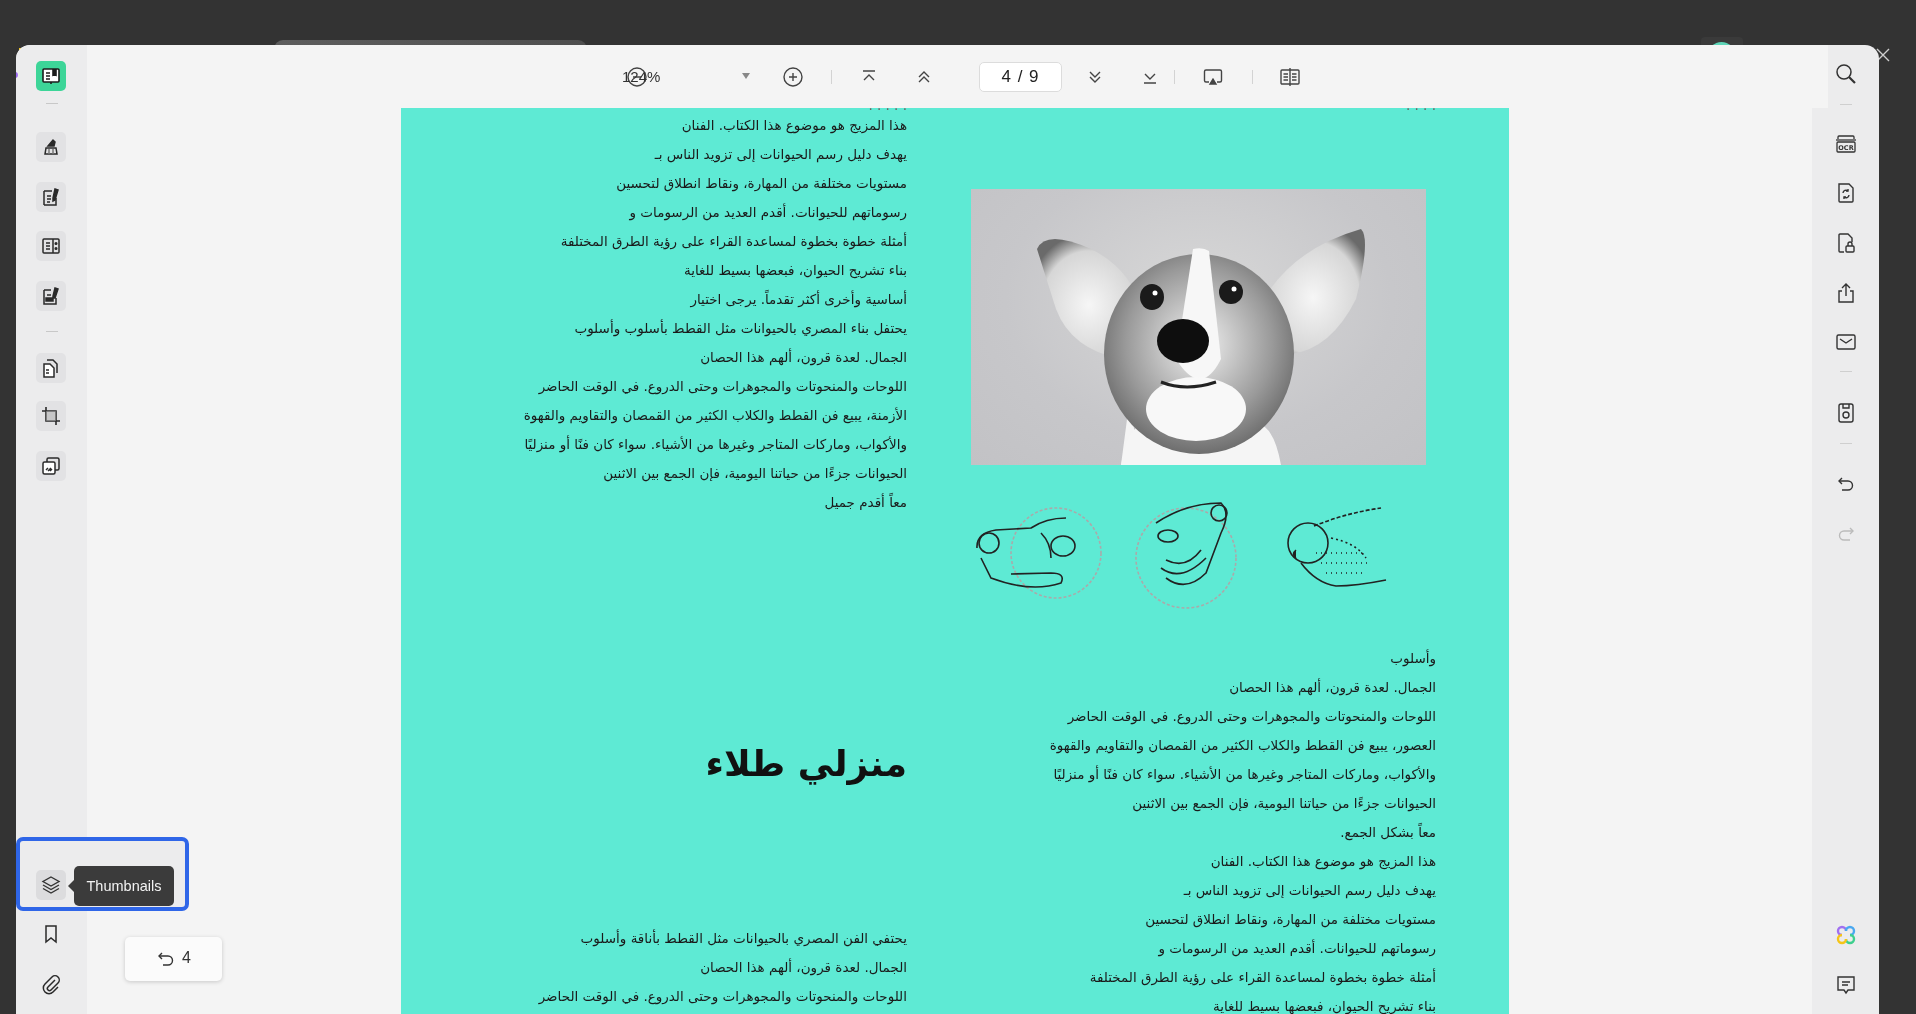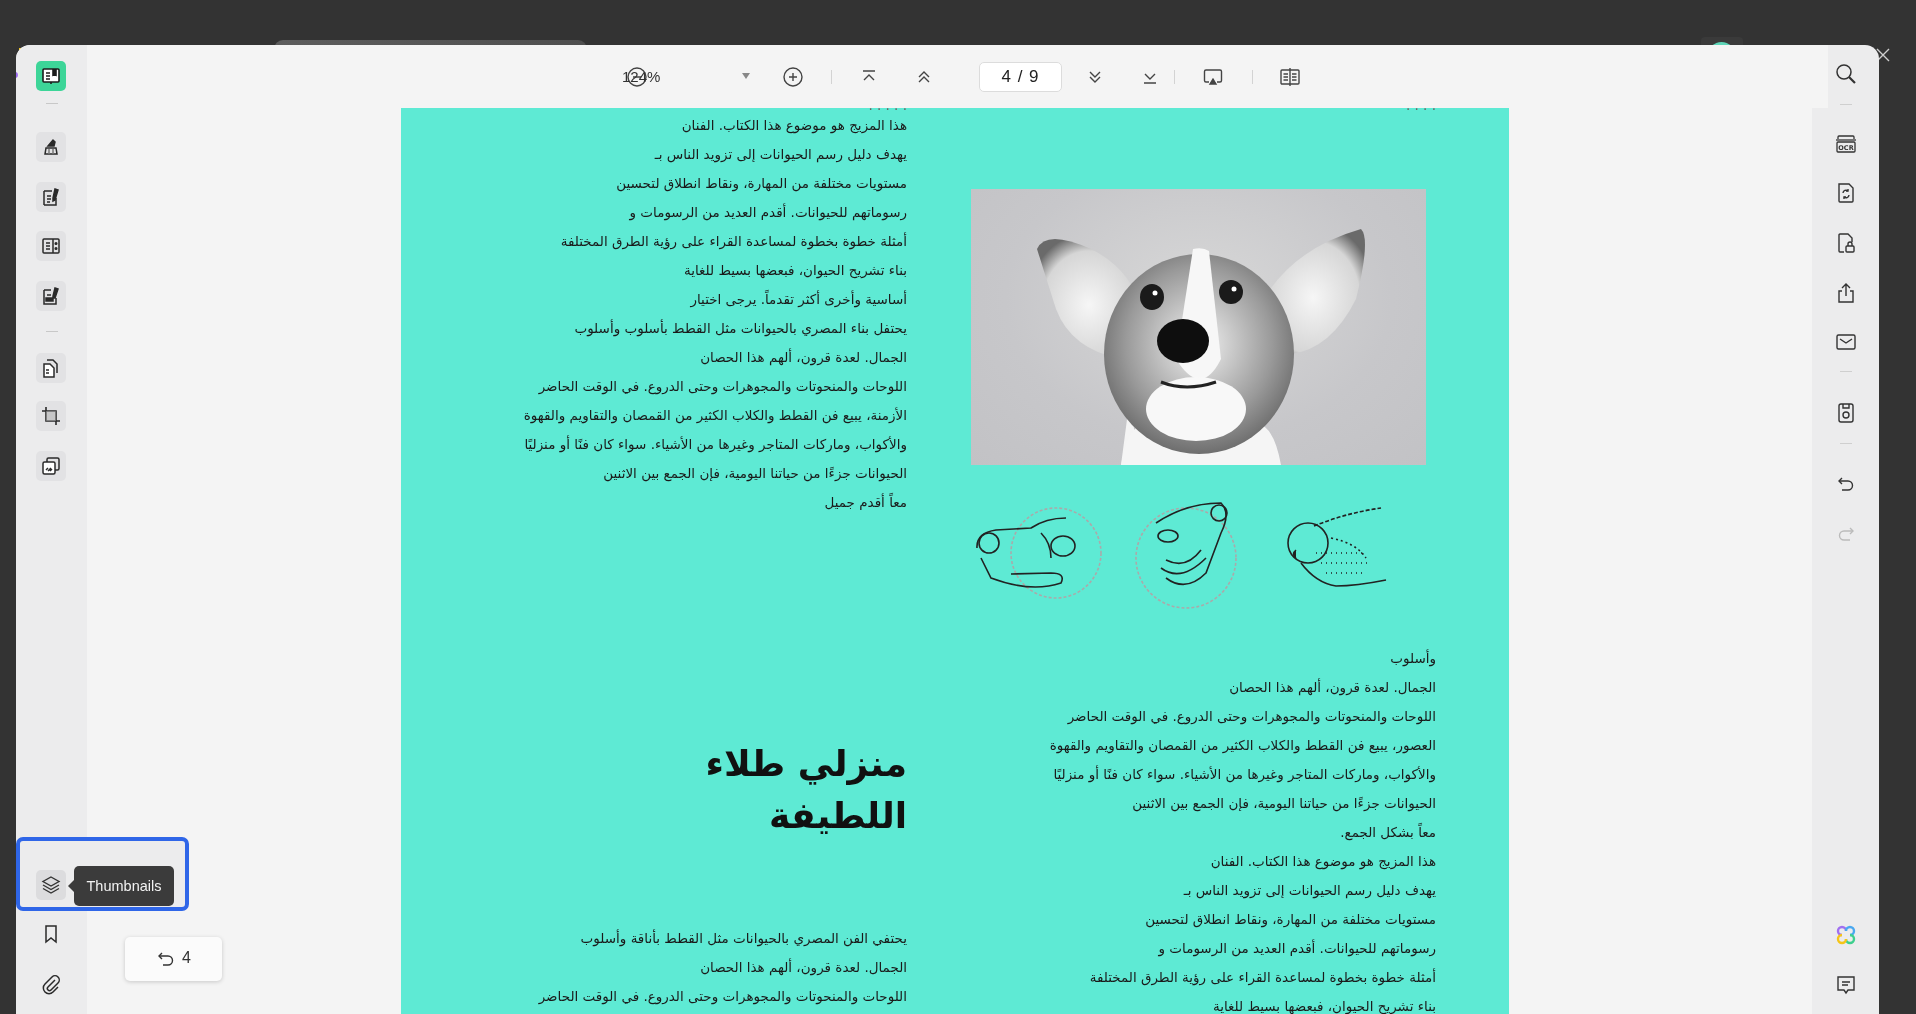--- a/index.html
+++ b/index.html
@@ -248,21 +248,20 @@
     <div class="txt col-left" style="top:212px">يحتفل بناء المصري بالحيوانات مثل القطط بأسلوب وأسلوب</div>
     <div class="txt col-left" style="top:241px">الجمال. لعدة قرون، ألهم هذا الحصان</div>
     <div class="txt col-left" style="top:270px">اللوحات والمنحوتات والمجوهرات وحتى الدروع. في الوقت الحاضر</div>
     <div class="txt col-left" style="top:299px">الأزمنة، يبيع فن القطط والكلاب الكثير من القمصان والتقاويم والقهوة</div>
     <div class="txt col-left" style="top:328px">والأكواب، وماركات المتاجر وغيرها من الأشياء. سواء كان فنًا أو منزليًا</div>
     <div class="txt col-left" style="top:357px">الحيوانات جزءًا من حياتنا اليومية، فإن الجمع بين الاثنين</div>
     <div class="txt col-left" style="top:386px">معاً أقدم جميل</div>
 
     <div class="heading" style="top:630px">
       <div>منزلي طلاء</div>
-      <div>اللطيفة</div>
     </div>
 
     <div class="txt col-left" style="top:822px">يحتفي الفن المصري بالحيوانات مثل القطط بأناقة وأسلوب</div>
     <div class="txt col-left" style="top:851px">الجمال. لعدة قرون، ألهم هذا الحصان</div>
     <div class="txt col-left" style="top:880px">اللوحات والمنحوتات والمجوهرات وحتى الدروع. في الوقت الحاضر</div>
 
     <div class="txt col-right" style="top:-11px;color:#666">. . . .</div>
     <div class="photo">
       <svg width="455" height="276" viewBox="0 0 455 276">
         <defs>

